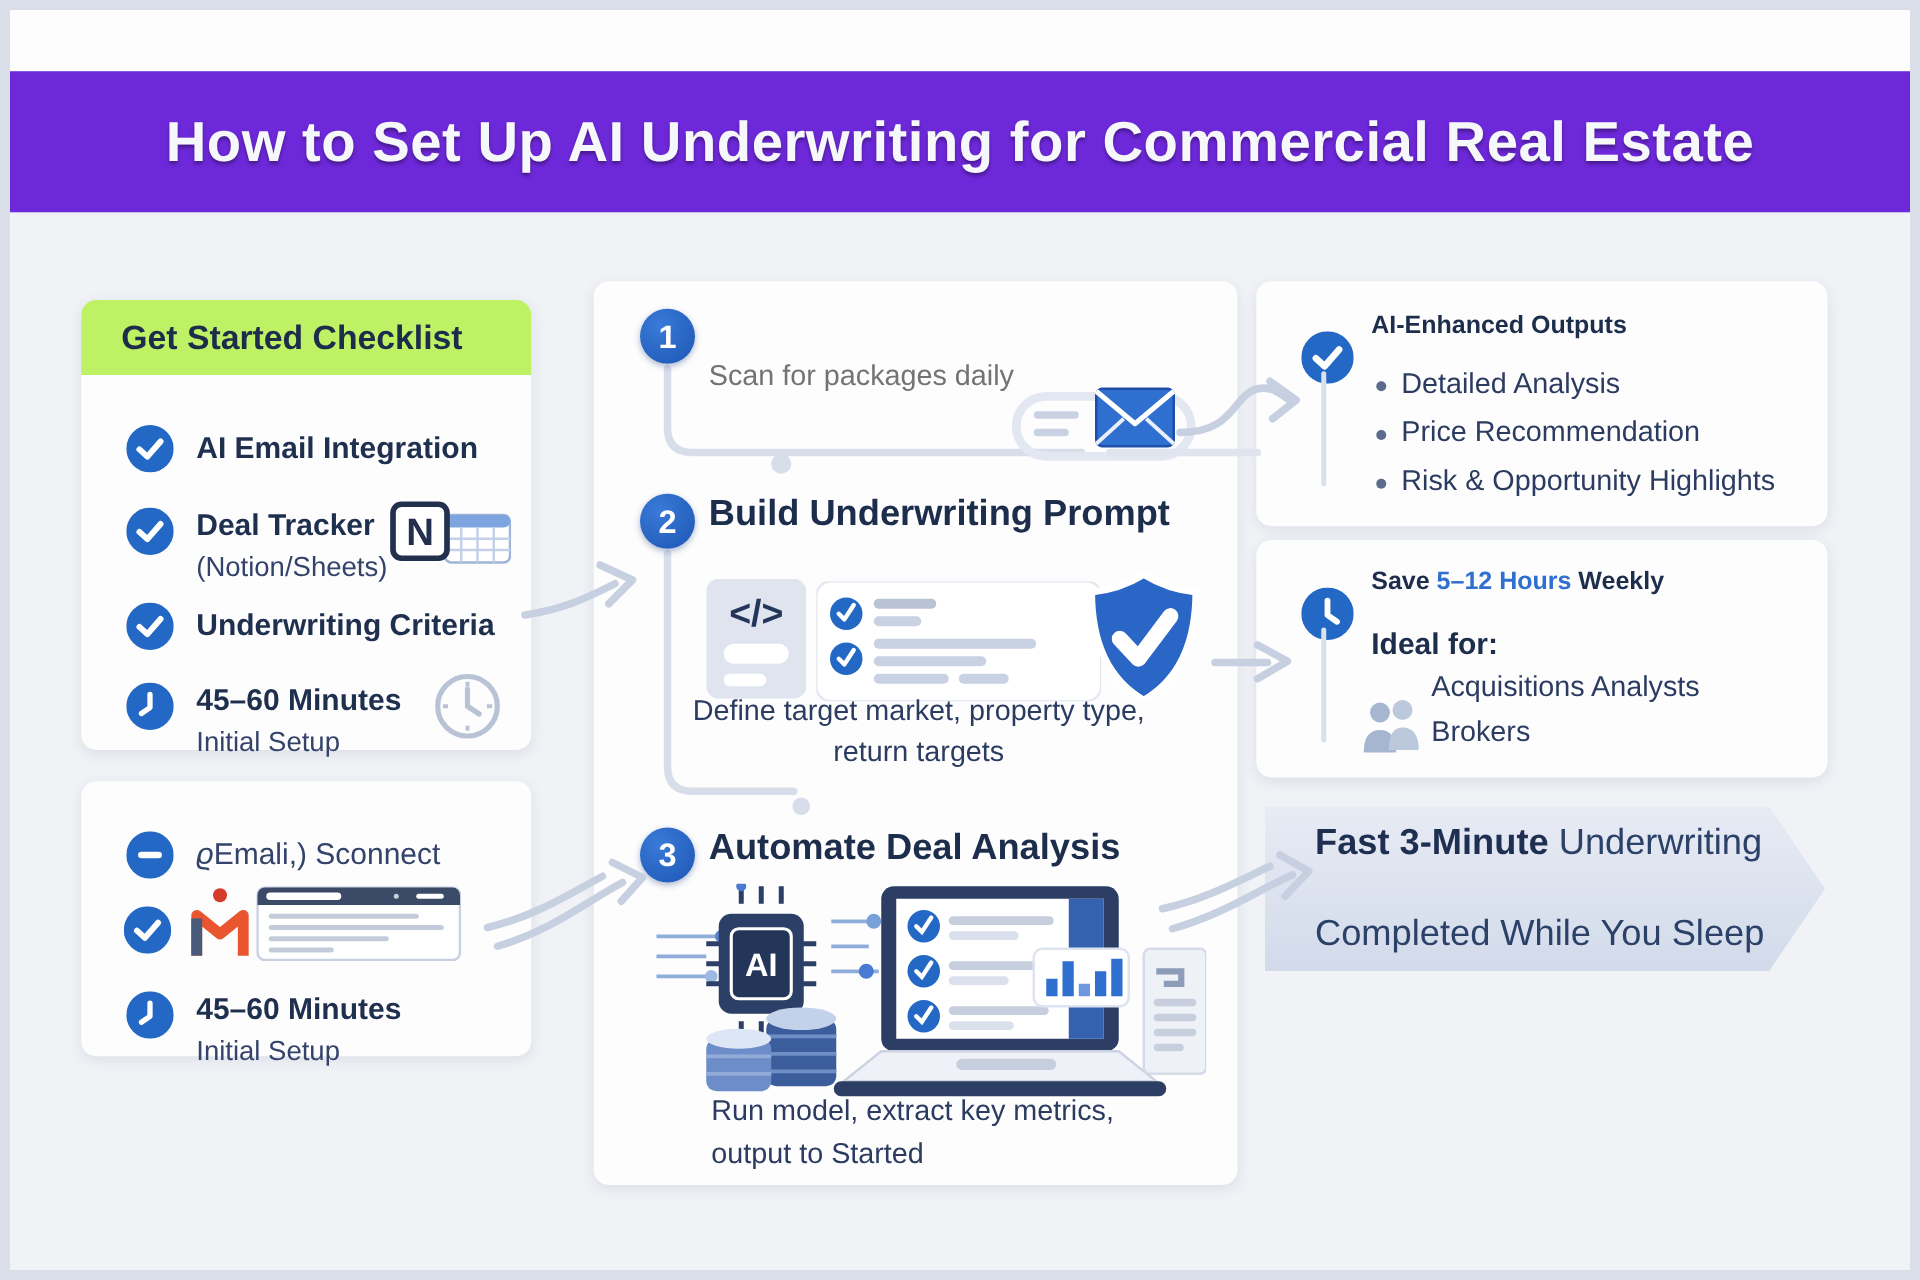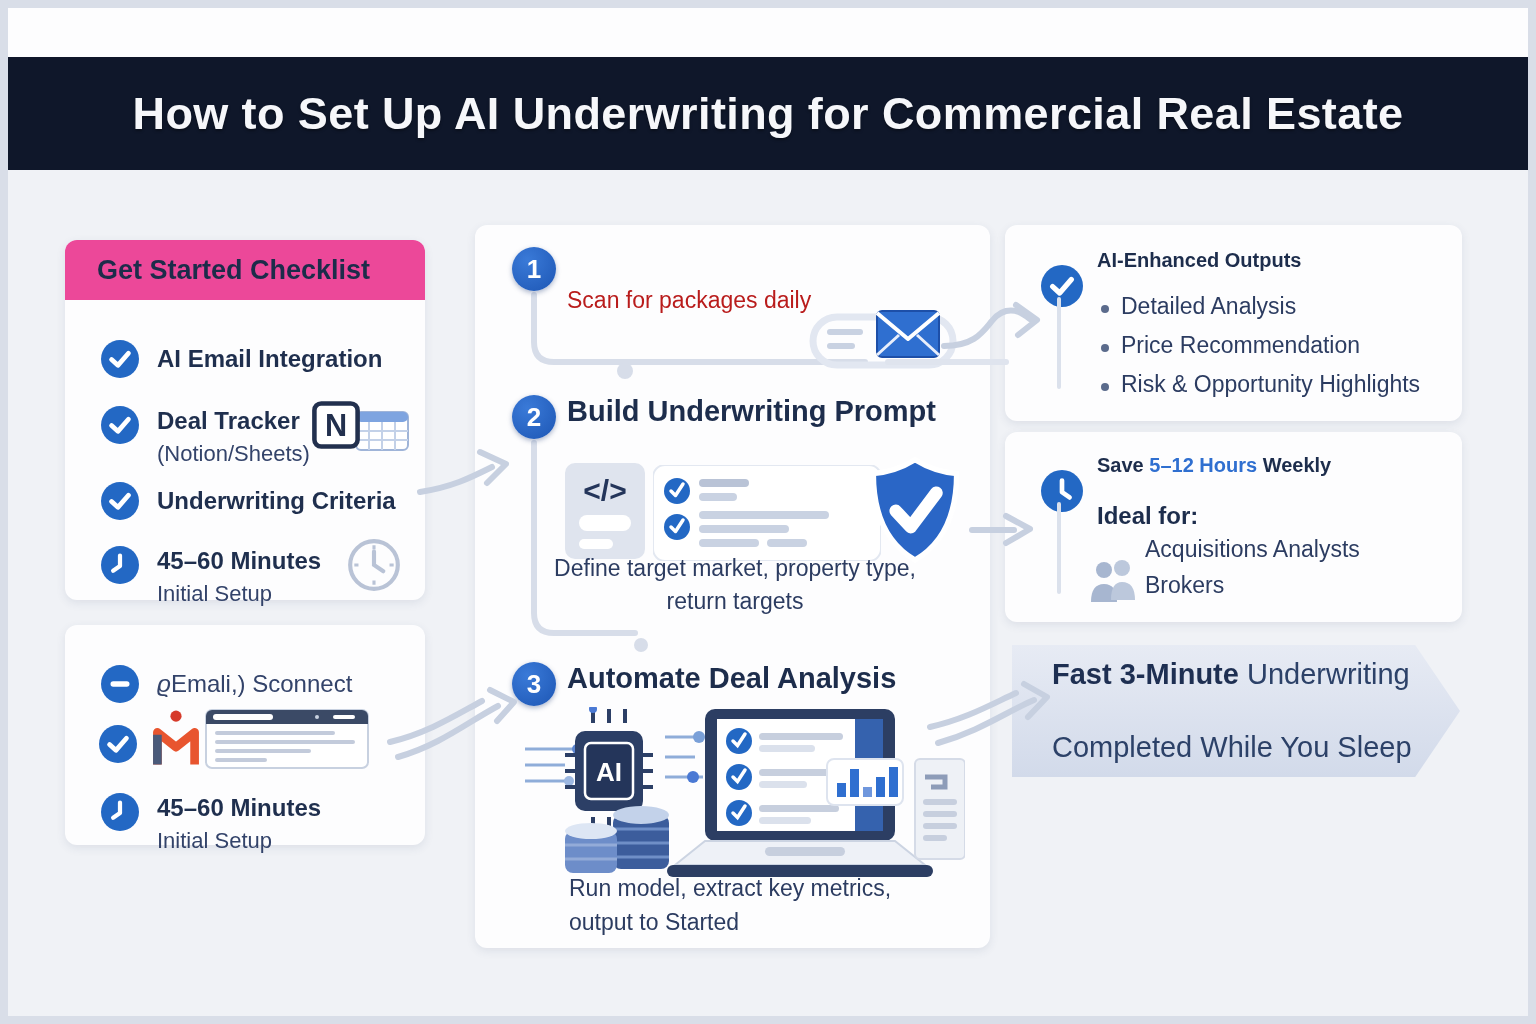--- a/index.html
+++ b/index.html
@@ -1,46 +1,46 @@
 <!DOCTYPE html>
 <html><head>
 <meta charset="utf-8">
 <style>
   html,body{margin:0;padding:0;background:#aab2c2;}
   .canvas{position:relative;width:1536px;height:1024px;background:#d9dee8;overflow:hidden;
           font-family:"Liberation Sans",sans-serif;-webkit-font-smoothing:antialiased;}
   .top-band{position:absolute;left:8px;top:8px;width:1520px;height:49px;background:#fdfdfe;}
-  .header-banner{position:absolute;left:8px;top:57px;width:1520px;height:113px;background:#0f172a;
+  .header-banner{position:absolute;left:8px;top:57px;width:1520px;height:113px;background:#6d28d9;
           display:flex;align-items:center;justify-content:center;}
   .header-banner h1{margin:0;color:#f6f7fa;font-size:45px;font-weight:700;letter-spacing:.4px;
           text-shadow:0 2px 3px rgba(0,0,0,.35);}
   .main-bg{position:absolute;left:8px;top:170px;width:1520px;height:846px;background:#f0f2f6;}
 
   .panel{position:absolute;background:#fdfdfe;border-radius:12px;box-shadow:0 3px 10px rgba(45,65,105,.10);}
 
   
   .p-checklist{left:65px;top:240px;width:360px;height:360px;}
-  .p-checklist .band{position:absolute;left:0;top:0;width:100%;height:60px;background:#ec4899;
+  .p-checklist .band{position:absolute;left:0;top:0;width:100%;height:60px;background:#bef264;
           border-radius:12px 12px 0 0;display:flex;align-items:center;}
   .band-title{font-size:27px;font-weight:700;color:#1c2c4a;padding-left:32px;}
   .abs{position:absolute;margin-top:20px;}
   .item-title{font-size:24px;font-weight:700;color:#1f2f4e;line-height:1.12;}
   .item-sub{font-size:22px;font-weight:400;color:#33436a;line-height:1.25;}
 
   
   .p-email{left:65px;top:625px;width:360px;height:220px;}
 
   
   .p-center{left:475px;top:225px;width:515px;height:723px;}
   .num-badge{position:absolute;width:44px;height:44px;border-radius:50%;
           background:radial-gradient(circle at 35% 30%,#3a7ad8,#1d56b4);color:#fff;font-weight:700;
           font-size:26px;display:flex;align-items:center;justify-content:center;
           box-shadow:0 2px 5px rgba(20,50,110,.35);}
   .step-title{position:absolute;font-size:29px;font-weight:700;color:#1d2d4c;}
-  .step-sub{position:absolute;font-size:23px;color:#b91c1c;}
+  .step-sub{position:absolute;font-size:23px;color:#737373;}
   .caption{position:absolute;font-size:23px;color:#2c3c61;}
 
   
   .p-outputs{left:1005px;top:225px;width:457px;height:196px;}
   .p-save{left:1005px;top:432px;width:457px;height:190px;}
   .r-title{position:absolute;font-size:20px;font-weight:700;color:#1d2d4c;}
   .vline{position:absolute;width:4px;background:#dbe1ec;border-radius:2px;}
   .bullet-dot{position:absolute;width:8px;height:8px;border-radius:50%;background:#5b6b8c;}
   .bullet-text{position:absolute;font-size:23px;color:#2c3c61;}
   .hl{color:#2f6fd0;}

